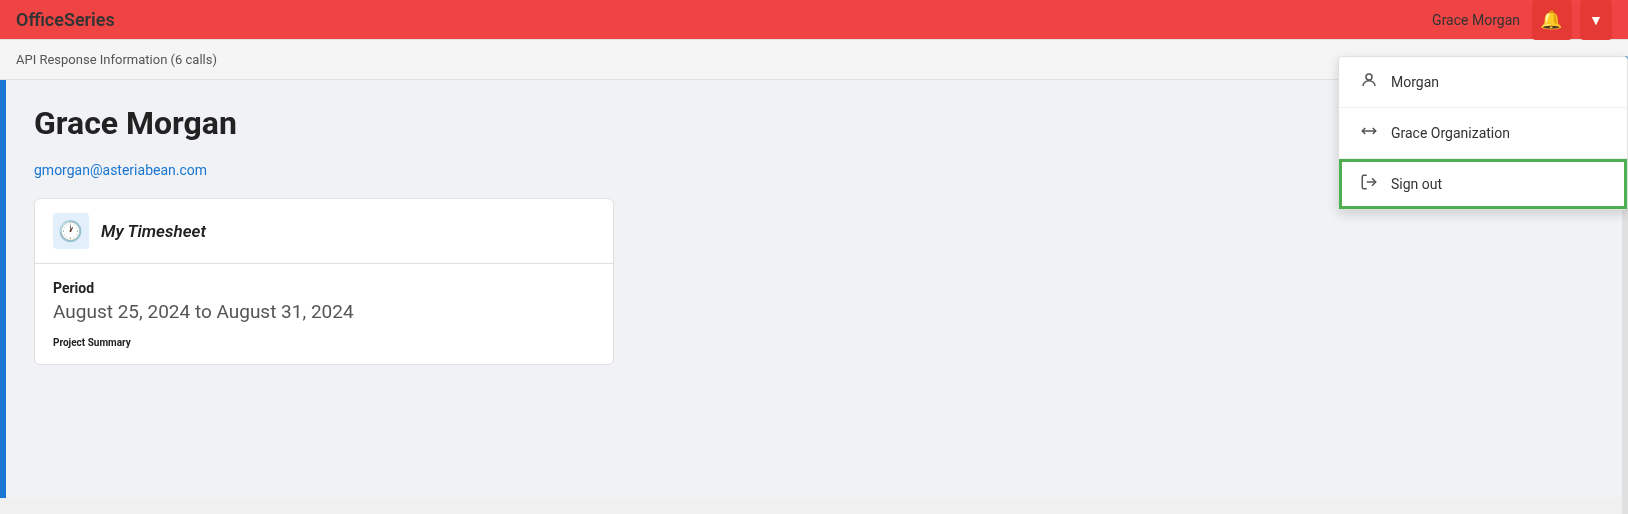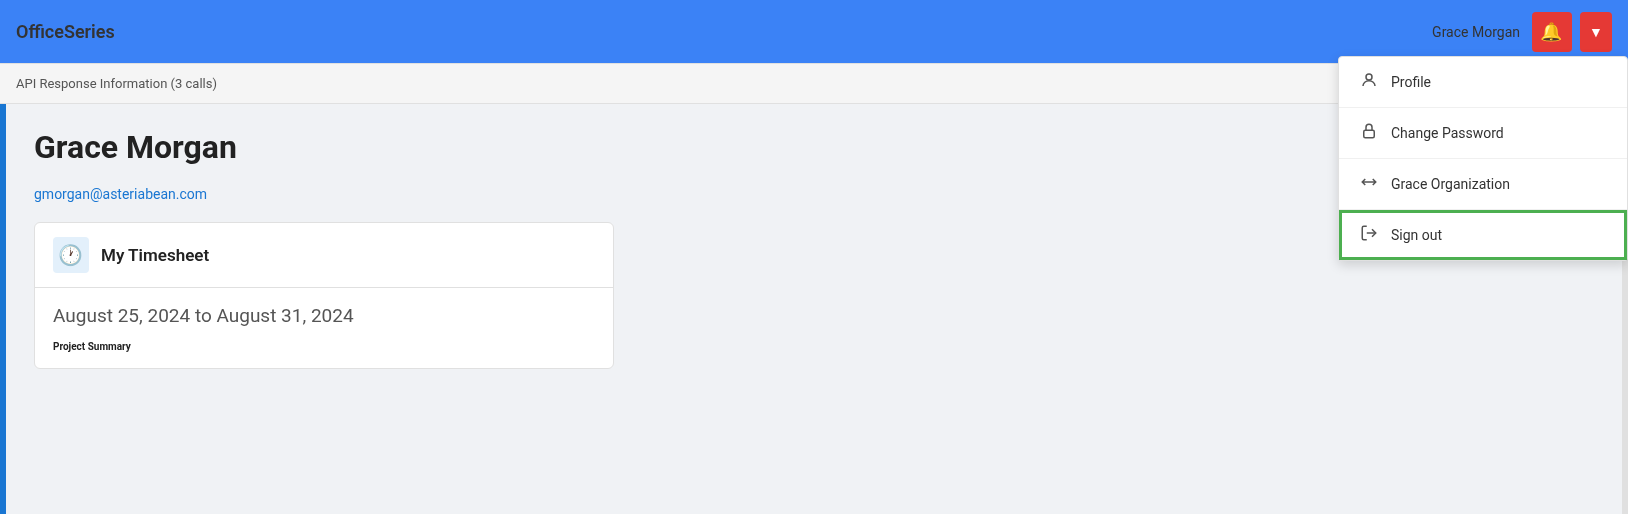--- a/index.html
+++ b/index.html
@@ -1,21 +1,21 @@
 <!DOCTYPE html>
 <html><head>
   <meta charset="utf-8">
   <style>
     * { margin: 0; padding: 0; box-sizing: border-box; }
     body { font-family: -apple-system, BlinkMacSystemFont, 'Segoe UI', Roboto, sans-serif; background: #f0f0f0; width: 1628px; height: 514px; overflow: hidden; }
 
     
     .header {
-      background: #3b82f6;
-      height: 64px;
+      background: #ef4444;
+      height: 40px;
       display: flex;
       align-items: center;
       justify-content: space-between;
       padding: 0 16px;
       border-bottom: 1px solid #e0e0e0;
       position: relative;
       z-index: 100;
     }
     .header-logo {
       font-size: 18px;
@@ -123,20 +123,21 @@
       border-radius: 4px;
       display: flex;
       align-items: center;
       justify-content: center;
       font-size: 20px;
     }
     .timesheet-title {
       font-size: 17px;
       font-weight: 600;
       color: #222;
+      font-style: italic;
     }
     .timesheet-body {
       padding: 16px 18px;
     }
     .timesheet-period-label {
       font-size: 14px;
       font-weight: 700;
       color: #222;
       margin-bottom: 4px;
     }
@@ -226,32 +227,23 @@
 
   <div class="dropdown-menu">
 
     <div class="dropdown-item">
       <span class="dropdown-icon">
         <svg width="18" height="18" viewBox="0 0 24 24" fill="none" stroke="#555" stroke-width="2">
           <circle cx="12" cy="8" r="4"></circle>
             <path d="M4 20c0-4 3.6-7 8-7s8 3 8 7"></path>
         </svg>
       </span>
-      <span class="dropdown-label">Profile</span>
-    </div>
-
-    <div class="dropdown-item">
-      <span class="dropdown-icon">
-        <svg width="18" height="18" viewBox="0 0 24 24" fill="none" stroke="#555" stroke-width="2">
-          <rect x="5" y="11" width="14" height="10" rx="2"></rect>
-            <path d="M8 11V7a4 4 0 0 1 8 0v4"></path>
-        </svg>
-      </span>
-      <span class="dropdown-label">Change Password</span>
-    </div>
+      <span class="dropdown-label">Morgan</span>
+    </div>
+
 
     <div class="dropdown-item">
       <span class="dropdown-icon">
         <svg width="18" height="18" viewBox="0 0 24 24" fill="none" stroke="#555" stroke-width="2">
           <path d="M7 16l-4-4 4-4M17 8l4 4-4 4M3 12h18"></path>
         </svg>
       </span>
       <span class="dropdown-label">Grace Organization</span>
     </div>
 
@@ -263,38 +255,39 @@
             <polyline points="16 17 21 12 16 7"></polyline>
             <line x1="21" y1="12" x2="9" y2="12"></line>
         </svg>
       </span>
       <span class="dropdown-label">Sign out</span>
     </div>
   </div>
 </div>
 
 <div class="sub-header">
-  <span>API Response Information (3 calls)</span>
+  <span>API Response Information (6 calls)</span>
 </div>
 
 <div class="main-layout">
   <div class="sidebar"></div>
   <div class="content">
 
     <div class="profile-name">Grace Morgan</div>
     <div class="profile-email">gmorgan@asteriabean.com</div>
 
     <div class="timesheet-card">
       <div class="timesheet-card-header">
         <div class="timesheet-icon-wrapper">
           <span>🕐</span>
         </div>
         <span class="timesheet-title">My Timesheet</span>
       </div>
       <div class="timesheet-body">
+        <div class="timesheet-period-label">Period</div>
         <div class="timesheet-period-dates">August 25, 2024 to August 31, 2024</div>
         <div class="timesheet-project-label">Project Summary</div>
       </div>
     </div>
   </div>
 
   <div class="scrollbar-indicator">
     <div class="scrollbar-thumb"></div>
   </div>
 </div>

